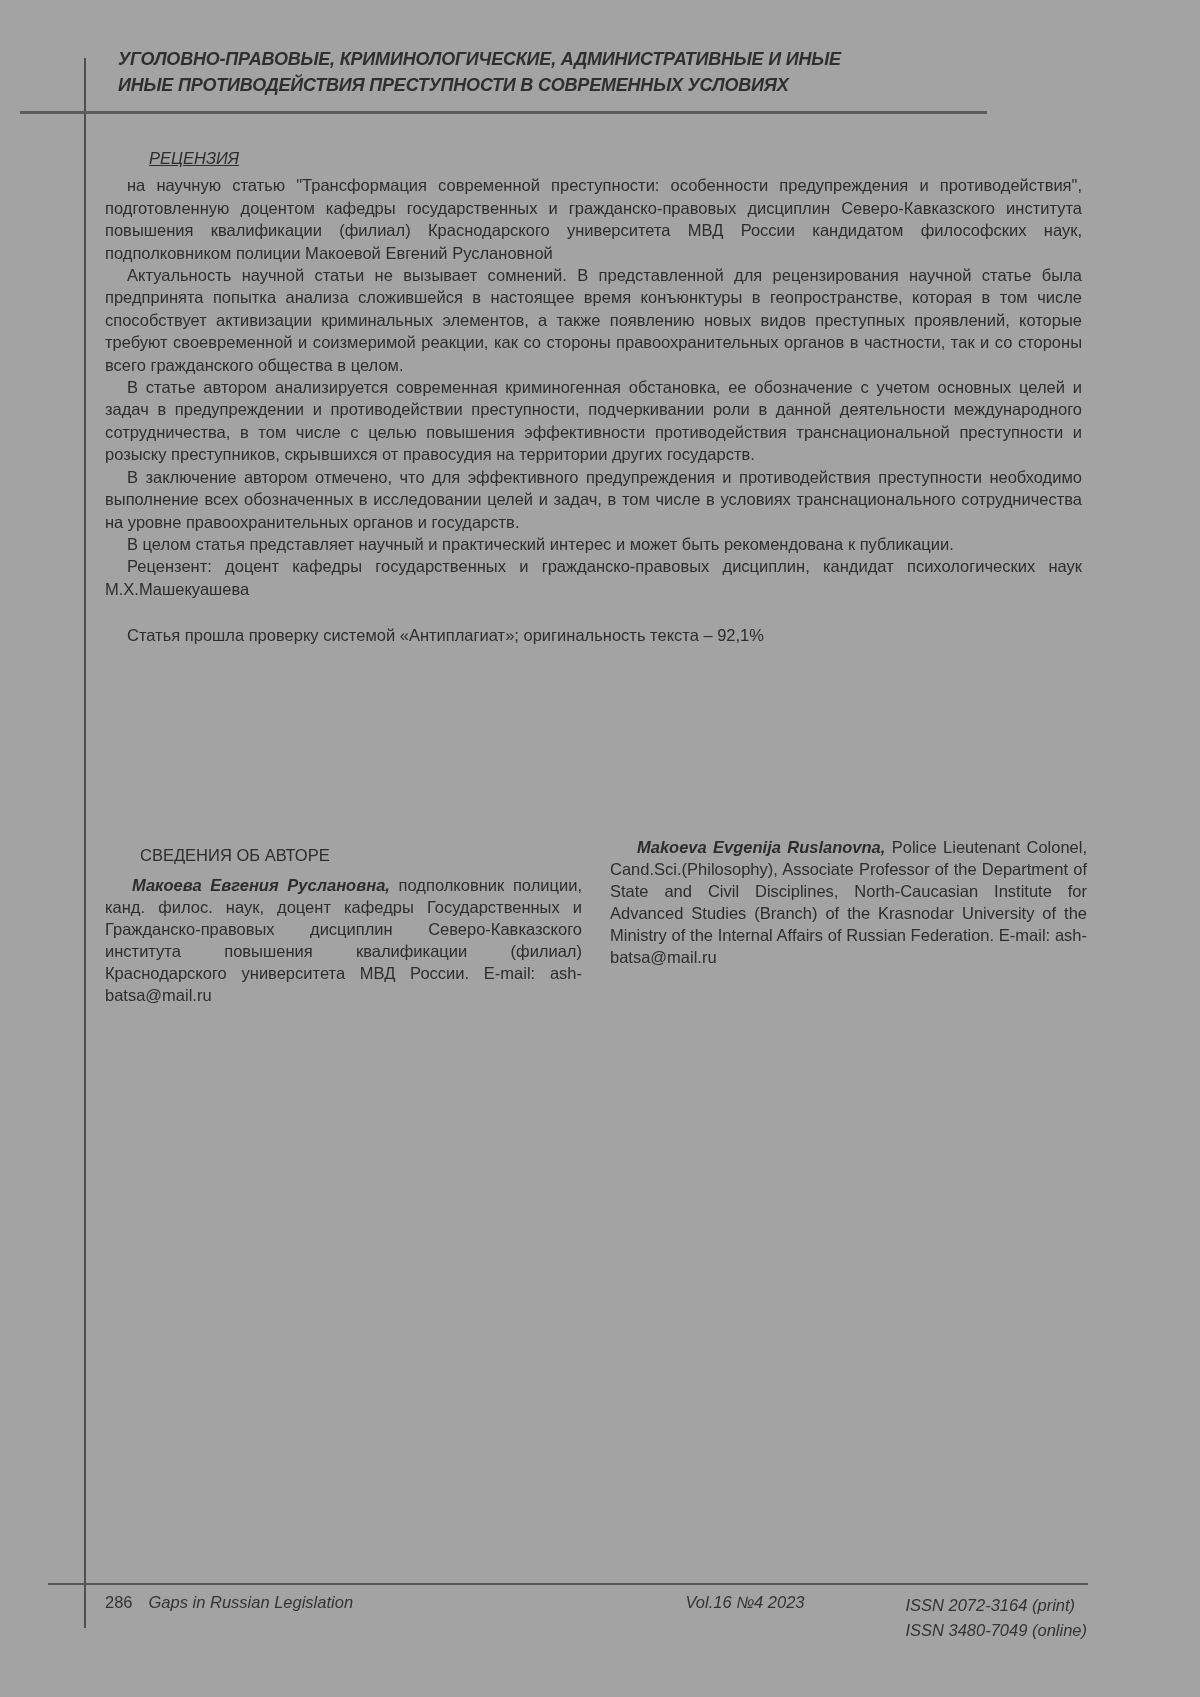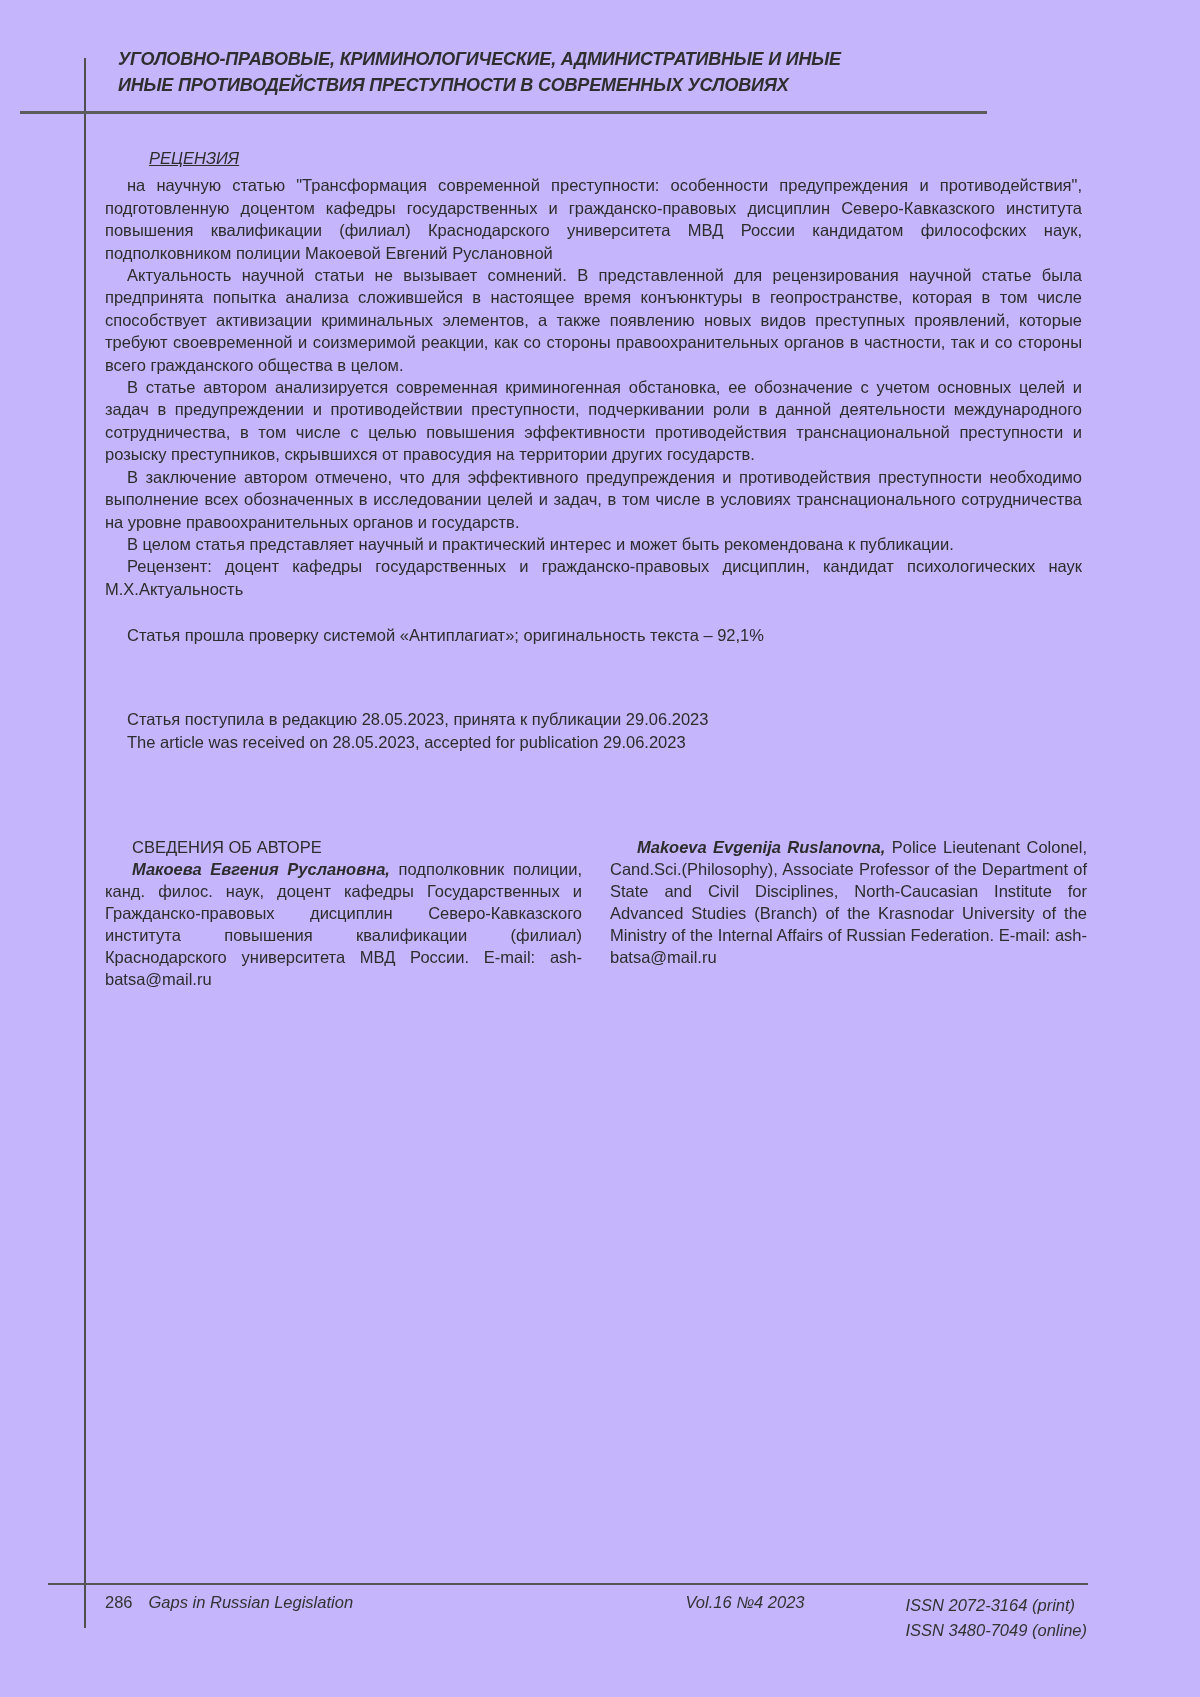--- a/index.html
+++ b/index.html
@@ -1,21 +1,21 @@
 <!DOCTYPE html>
 <html lang="ru"><head>
 <meta charset="utf-8">
 <title>Journal page</title>
 <style>
   html, body { margin: 0; padding: 0; background: #ffffff; }
   .page {
     position: relative;
     width: 1200px;
     height: 1697px;
-    background: #c4b5fd;
+    background: #a3a3a3;
     font-family: "Liberation Sans", sans-serif;
     color: #2e2e2e;
     overflow: hidden;
     text-decoration: underline;
   }
   .vline {
     position: absolute;
     left: 84px; top: 58px;
     width: 2px; height: 1570px;
     background: #4f4f4f;
@@ -81,21 +81,21 @@
     left: 105px; top: 836px;
     width: 982px;
     display: flex;
     gap: 28px;
     font-size: 16.5px;
     line-height: 22px;
     color: #2d2d2d;
   }
   .authors .col { flex: 1; text-align: justify; }
   .authors h3 {
-    margin: 0;
+    margin: 8px;
     font-size: 16.5px;
     font-weight: normal;
     text-indent: 27px;
   }
   .authors p { margin: 0; text-indent: 27px; }
   .author-name { font-weight: bold; font-style: italic; }
   .rule-footer {
     position: absolute;
     left: 48px; top: 1583px;
     width: 1040px; height: 2px;
@@ -140,29 +140,25 @@
 
   <div class="rule-top"></div>
 
   <section class="review">
     <h2 class="review-title">РЕЦЕНЗИЯ</h2>
     <p>на научную статью "Трансформация современной преступности: особенности предупреждения и противодействия", подготовленную доцентом кафедры государственных и гражданско-правовых дисциплин Северо-Кавказского института повышения квалификации (филиал) Краснодарского университета МВД России кандидатом философских наук, подполковником полиции Макоевой Евгений Руслановной</p>
     <p>Актуальность научной статьи не вызывает сомнений. В представленной для рецензирования научной статье была предпринята попытка анализа сложившейся в настоящее время конъюнктуры в геопространстве, которая в том числе способствует активизации криминальных элементов, а также появлению новых видов преступных проявлений, которые требуют своевременной и соизмеримой реакции, как со стороны правоохранительных органов в частности, так и со стороны всего гражданского общества в целом.</p>
     <p>В статье автором анализируется современная криминогенная обстановка, ее обозначение с учетом основных целей и задач в предупреждении и противодействии преступности, подчеркивании роли в данной деятельности международного сотрудничества, в том числе с целью повышения эффективности противодействия транснациональной преступности и розыску преступников, скрывшихся от правосудия на территории других государств.</p>
     <p>В заключение автором отмечено, что для эффективного предупреждения и противодействия преступности необходимо выполнение всех обозначенных в исследовании целей и задач, в том числе в условиях транснационального сотрудничества на уровне правоохранительных органов и государств.</p>
     <p>В целом статья представляет научный и практический интерес и может быть рекомендована к публикации.</p>
-    <p>Рецензент: доцент кафедры государственных и гражданско-правовых дисциплин, кандидат психологических наук М.Х.Актуальность</p>
+    <p>Рецензент: доцент кафедры государственных и гражданско-правовых дисциплин, кандидат психологических наук М.Х.Машекуашева</p>
   </section>
 
   <p class="plagiarism">Статья прошла проверку системой «Антиплагиат»; оригинальность текста – 92,1%</p>
 
-  <div class="dates">
-    <p>Статья поступила в редакцию 28.05.2023, принята к публикации 29.06.2023</p>
-    <p>The article was received on 28.05.2023, accepted for publication 29.06.2023</p>
-  </div>
 
   <section class="authors">
     <div class="col">
       <h3>СВЕДЕНИЯ ОБ АВТОРЕ</h3>
       <p><span class="author-name">Макоева Евгения Руслановна,</span> <span>подполковник полиции, канд. филос. наук, доцент кафедры Государственных и Гражданско-правовых дисциплин Северо-Кавказского института повышения квалификации (филиал) Краснодарского университета МВД России. E-mail: ash-batsa@mail.ru</span></p>
     </div>
     <div class="col">
       <p><span class="author-name">Makoeva Evgenija Ruslanovna,</span> <span>Police Lieutenant Colonel, Cand.Sci.(Philosophy), Associate Professor of the Department of State and Civil Disciplines, North-Caucasian Institute for Advanced Studies (Branch) of the Krasnodar University of the Ministry of the Internal Affairs of Russian Federation. E-mail: ash-batsa@mail.ru</span></p>
     </div>
   </section>

